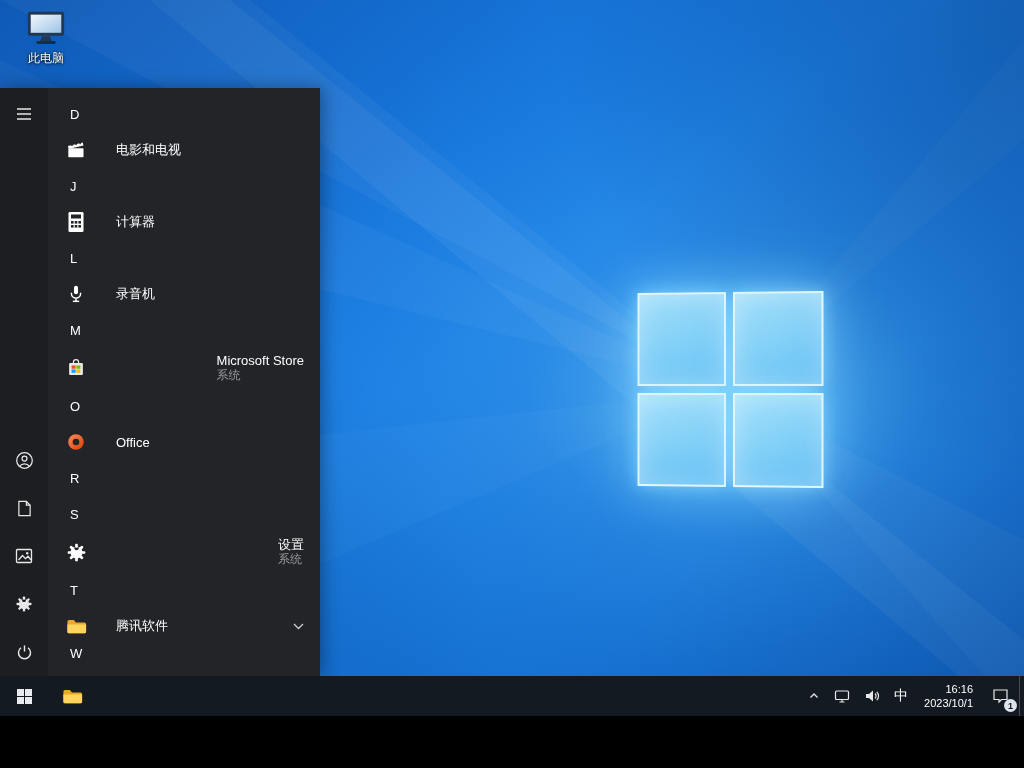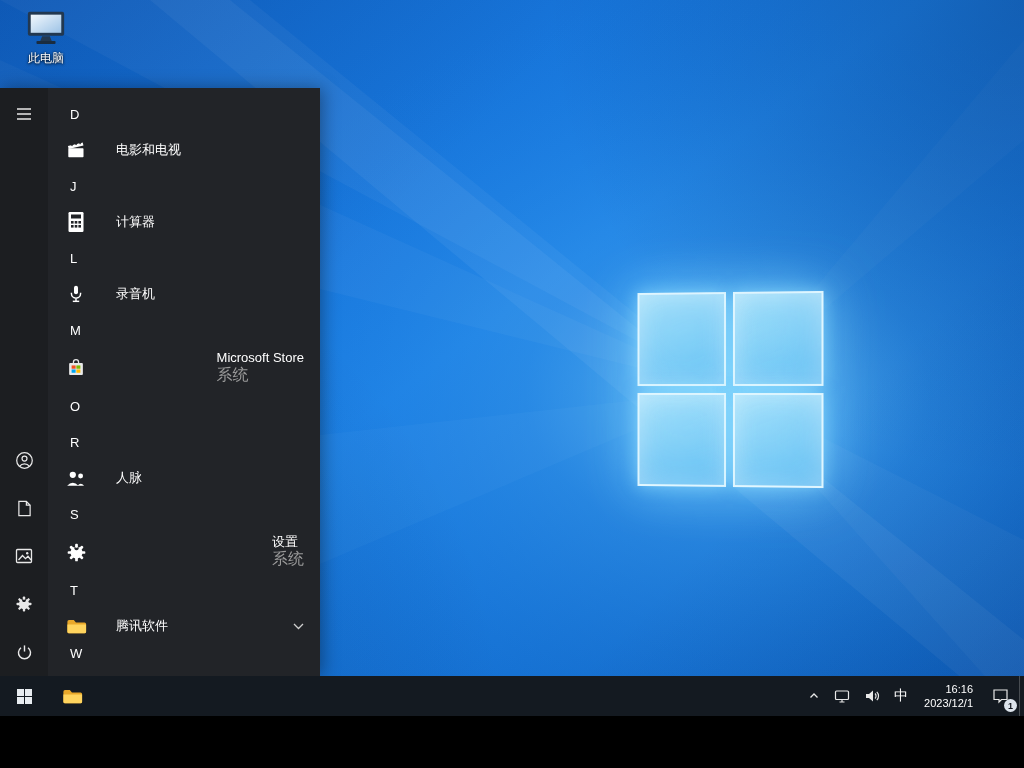--- a/index.html
+++ b/index.html
@@ -40,21 +40,21 @@
 
   .app-list { flex:1; overflow:hidden; padding-top:8px; }
   .letter-row { height:36px; display:flex; align-items:center; padding-left:22px; cursor:pointer; }
   .letter { color:#ffffff; font-size:13px; }
   .letter-row-last { align-items:flex-start; padding-top:2px; }
   .app-row { height:36px; display:flex; align-items:center; padding:0 16px; gap:28px; cursor:pointer; }
   .app-row.two-line { height:40px;justify-content:space-between; }
   .app-icon { width:24px; height:24px; flex:none; display:flex; align-items:center; justify-content:center; }
   .app-label { font-size:13px; color:#ffffff; white-space:nowrap; }
   .app-text { display:flex; flex-direction:column; justify-content:center; line-height:1.15; }
-  .app-sub { font-size:16px; color:#9a9a9a; }
+  .app-sub { font-size:12px; color:#9a9a9a; }
   .row-chevron { margin-left:auto; display:flex; align-items:center; }
 
   
   .taskbar { position:absolute; left:0; right:0; bottom:0; height:40px; background:#141a21;
     display:flex; align-items:stretch; z-index:10; }
   .tb-btn { width:48px; display:flex; align-items:center; justify-content:center;
     background:none; border:none; cursor:pointer; }
   .tray { margin-left:auto; display:flex; align-items:stretch; }
   .tray-btn { height:40px; padding:0 7px; display:flex; align-items:center; justify-content:center;
     background:none; border:none; color:#e8e8e8; cursor:pointer; }
@@ -261,36 +261,38 @@
         </span>
         <span class="app-text">
           <span class="app-label">Microsoft Store</span>
           <span class="app-sub">系统</span>
         </span>
       </div>
 
       <div class="letter-row">
         <span class="letter">O</span>
       </div>
+      <div class="app-row">
+        <span class="app-icon">
+          <svg width="22" height="22" viewBox="0 0 24 24">
+            <defs>
+              <linearGradient id="og" x1="0" y1="0" x2="1" y2="1">
+                <stop offset="0" stop-color="#ff8f5e"></stop>
+                  <stop offset="1" stop-color="#d83b01"></stop>
+              </linearGradient>
+            </defs>
+            <circle cx="12" cy="12" r="8.5" fill="url(#og)"></circle>
+            <circle cx="12" cy="12" r="3.6" fill="#222428"></circle>
+          </svg>
+        </span>
+        <span class="app-label">Office</span>
+      </div>
 
       <div class="letter-row">
         <span class="letter">R</span>
-      </div>
-      <div class="app-row">
-        <span class="app-icon">
-          <svg width="22" height="21" viewBox="0 0 24 22">
-            <g fill="#ffffff">
-              <circle cx="8.5" cy="7" r="3.4"></circle>
-              <path d="M2.3 19 Q8.5 12 14.7 19 Z"></path>
-              <circle cx="17" cy="8.2" r="2.7"></circle>
-              <path d="M13.6 19 Q17.2 14.4 20.8 19 Z"></path>
-            </g>
-          </svg>
-        </span>
-        <span class="app-label">人脉</span>
       </div>
 
       <div class="letter-row">
         <span class="letter">S</span>
       </div>
       <div class="app-row two-line">
         <span class="app-icon">
           <svg width="21" height="21" viewBox="0 0 20 20" style="color:#ffffff">
               <use href="#i-gear"></use>
             </svg>
@@ -355,21 +357,21 @@
       <button class="tray-btn">
         <svg width="16" height="16" viewBox="0 0 16 16" fill="none" stroke="#e8e8e8">
           <path d="M2 6 H5 L9 2.5 V13.5 L5 10 H2 Z" fill="#e8e8e8" stroke="none"></path>
           <path d="M11 5.5 a3.5 3.5 0 0 1 0 5" stroke-width="1.2"></path>
           <path d="M12.8 3.8 a6 6 0 0 1 0 8.4" stroke-width="1.2"></path>
         </svg>
       </button>
       <button class="tray-btn ime">中</button>
       <button class="tray-btn clock">
         <span>16:16</span>
-        <span>2023/12/1</span>
+        <span>2023/10/1</span>
       </button>
       <button class="tray-btn notif">
         <svg width="17" height="16" viewBox="0 0 17 16" fill="none" stroke="#e8e8e8" stroke-width="1.2">
           <path d="M2 2 h13 v9.5 h-5.5 l-2.5 2.5 v-2.5 H2 Z"></path>
         </svg>
         <span class="badge">1</span>
       </button>
       <div class="show-desktop"></div>
     </div>
   </div>

